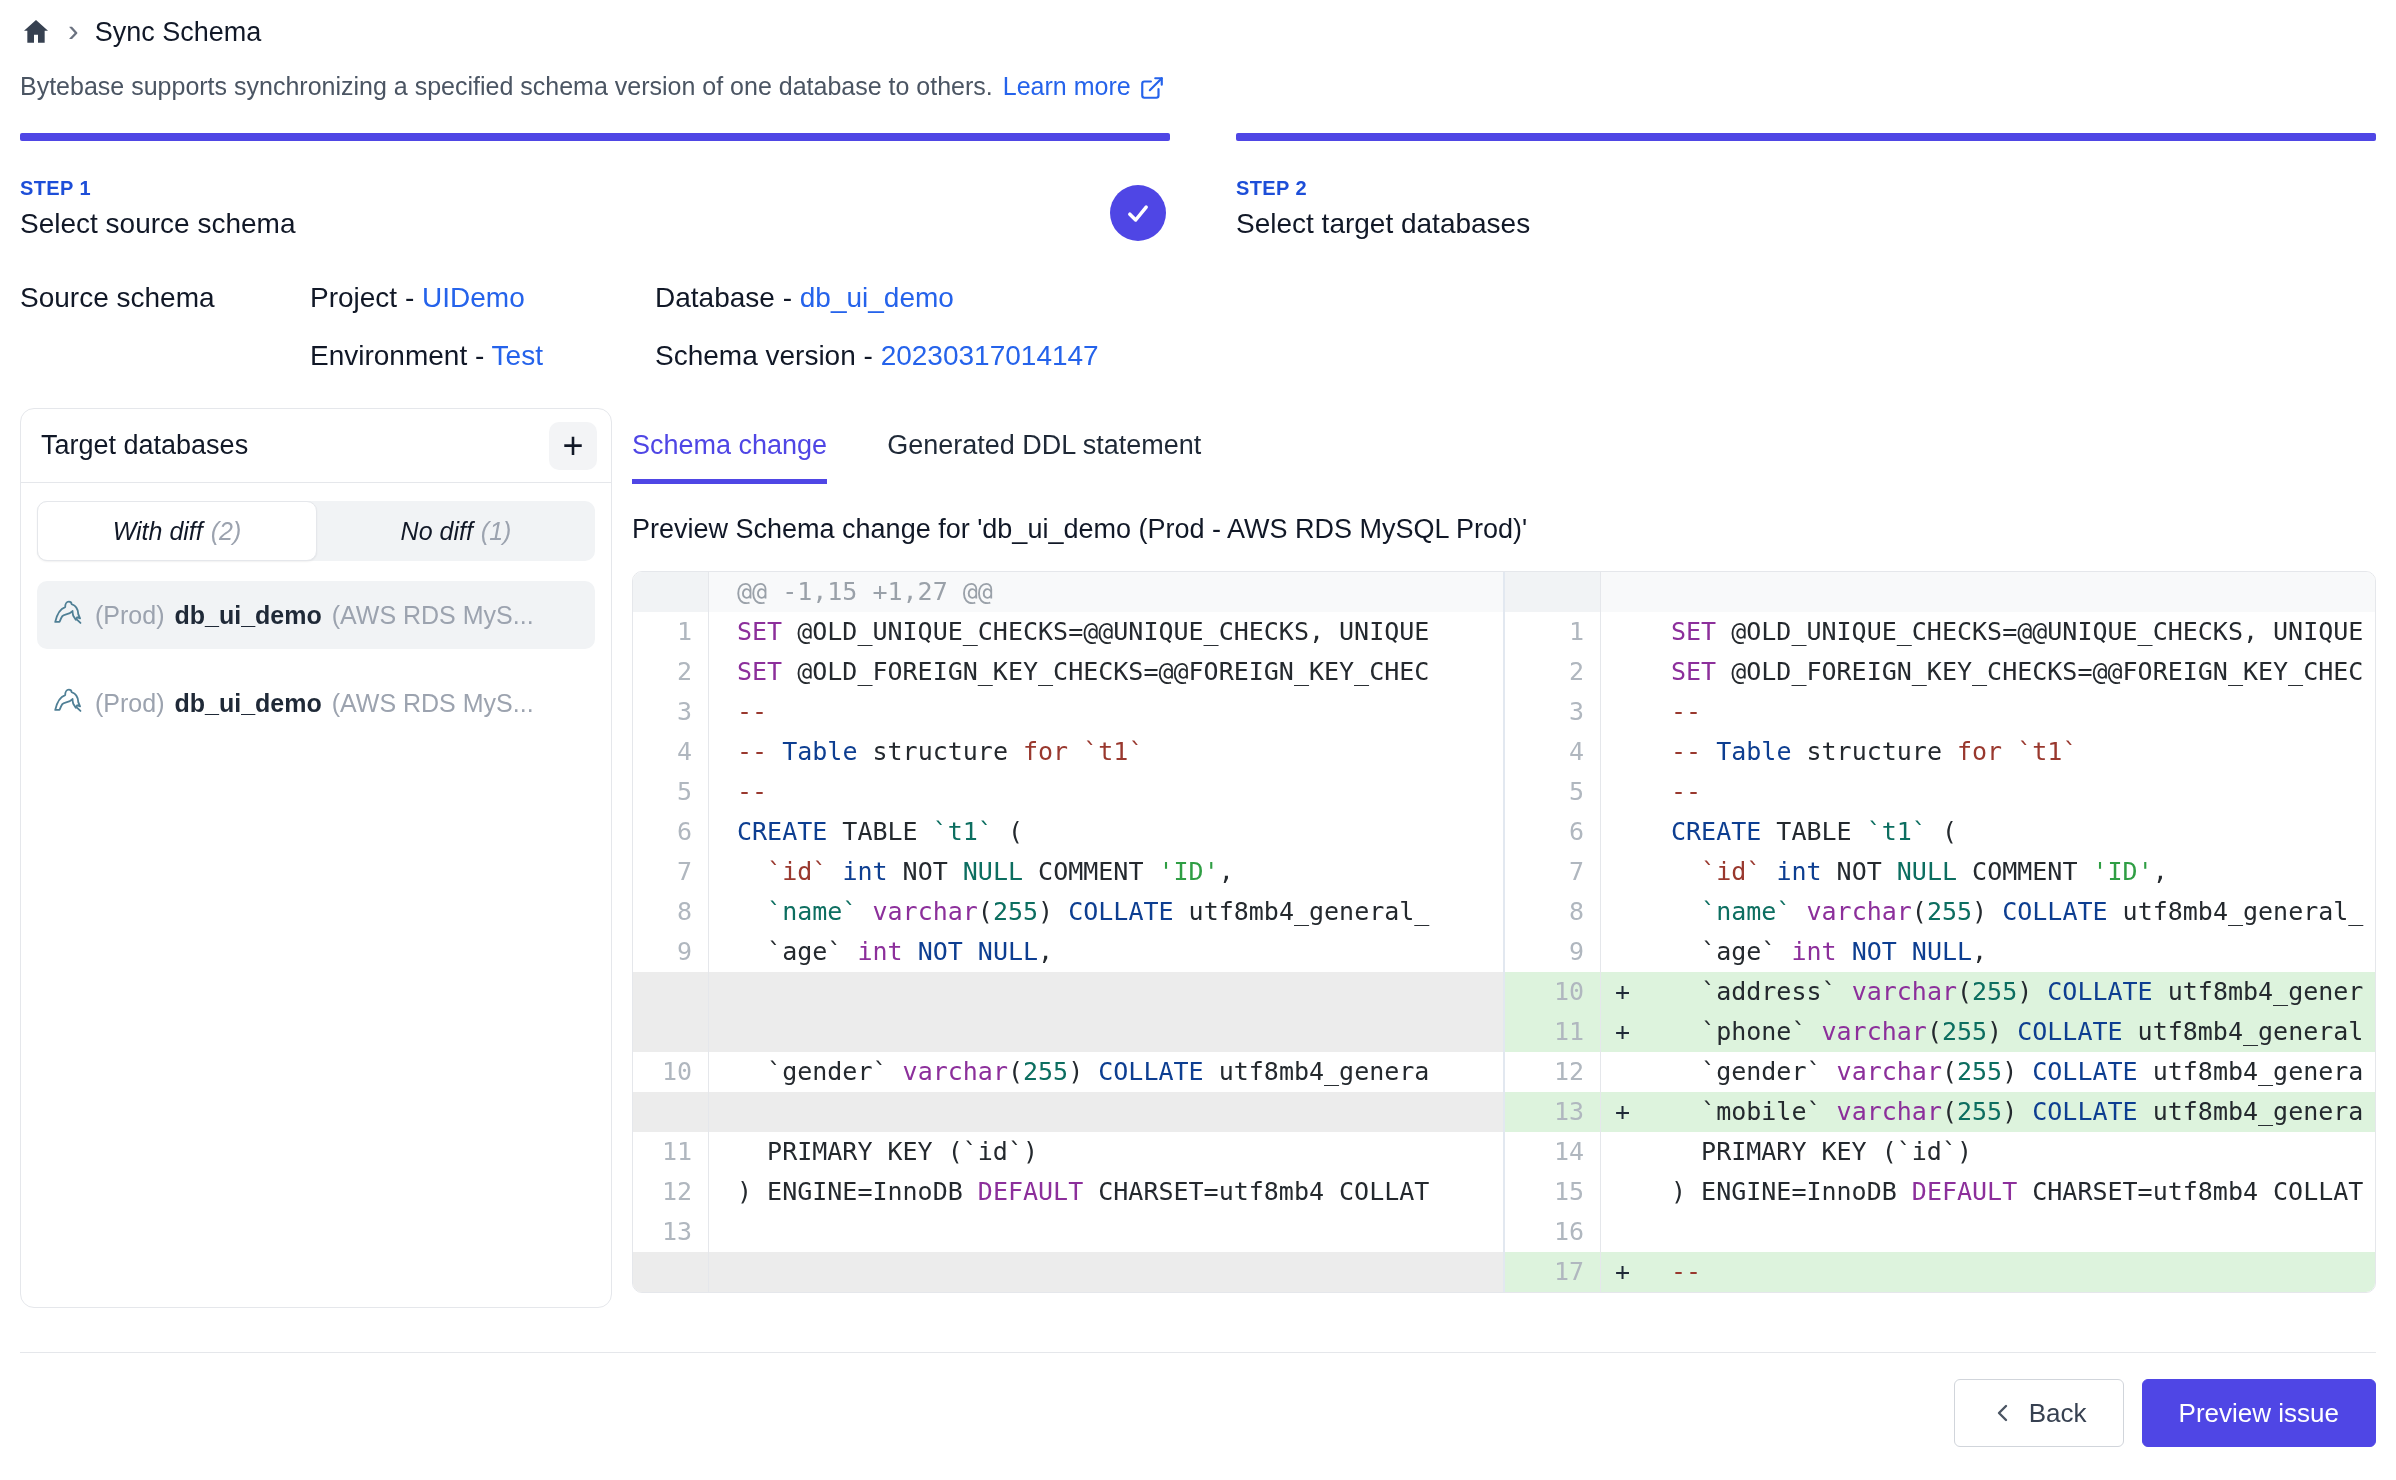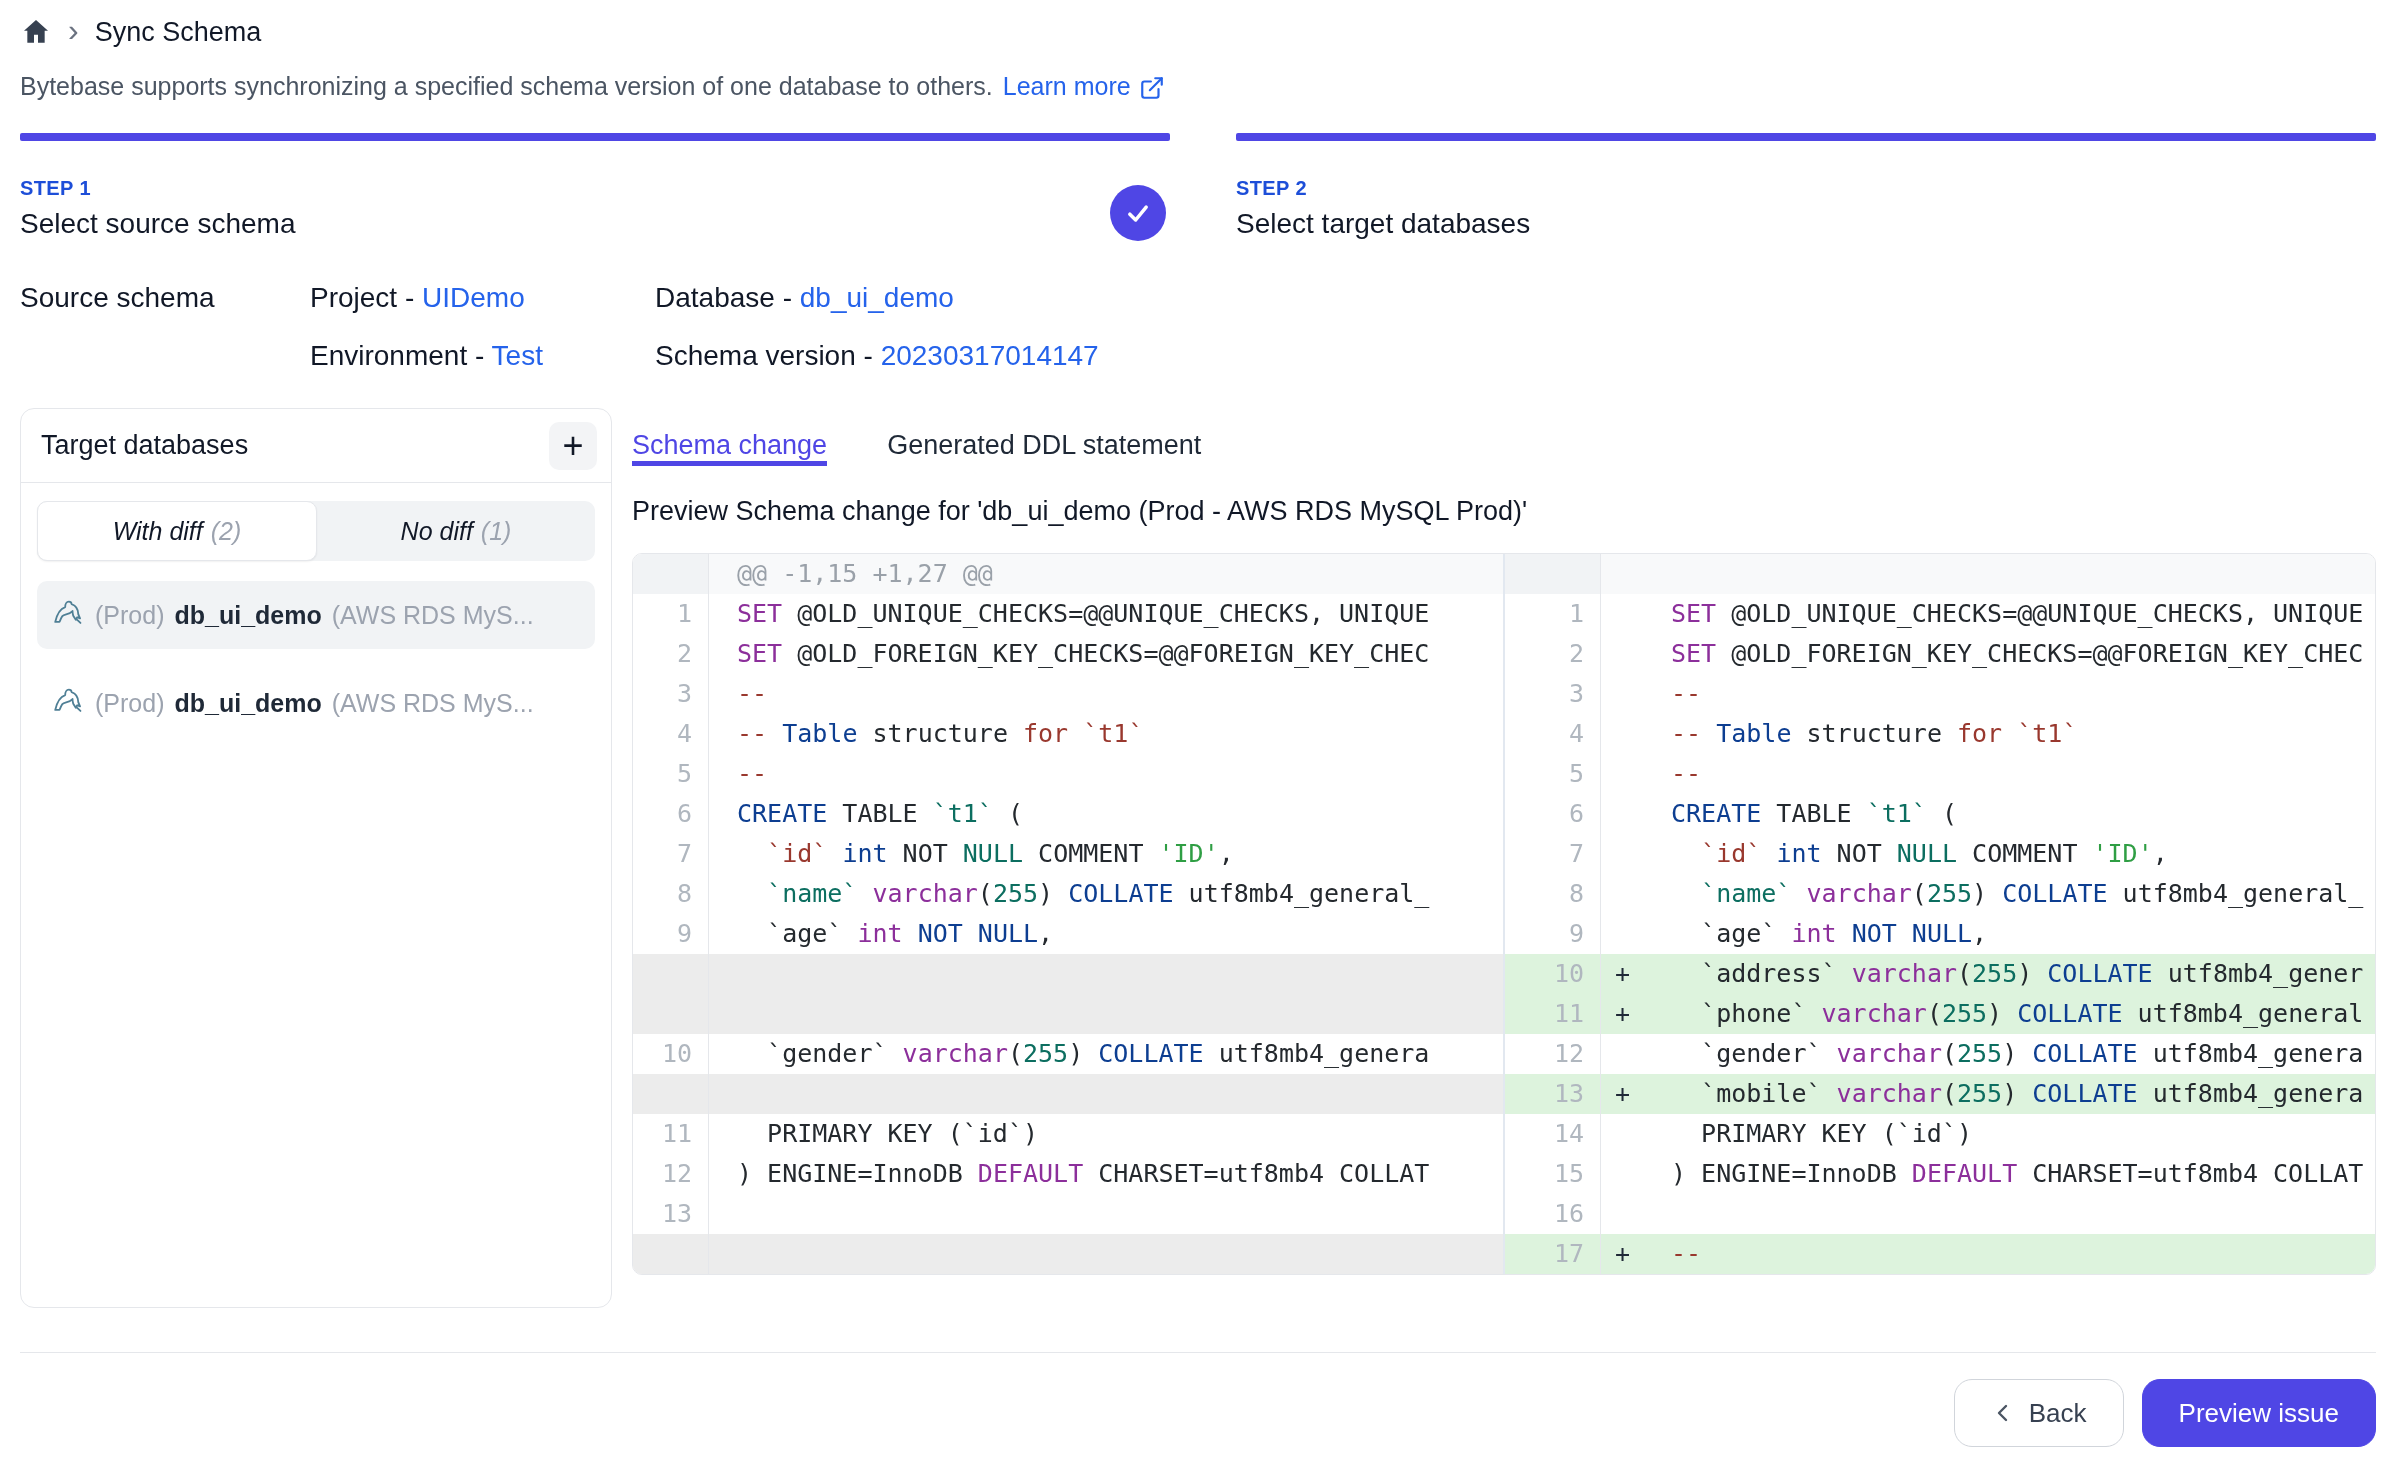--- a/index.html
+++ b/index.html
@@ -51,21 +51,21 @@
   .db-item { margin-top:20px; height:68px; border-radius:10px; display:flex; align-items:center; gap:10px;
     padding:0 14px; font-size:25px; cursor:pointer; }
   .db-item.sel { background:#f1f3f5; }
   .db-env, .db-instance { color:#9ca3af; white-space:nowrap; }
   .db-name { color:#1f2937; font-weight:600; white-space:nowrap; }
   .db-item .mysql { flex-shrink:0; }
 
   
   .right-col { flex:1; min-width:0; padding-top:22px; }
   .tabs { display:flex; gap:60px; font-size:27px; }
-  .tab { padding-bottom:0; cursor:pointer; color:#1f2937; }
+  .tab { padding-bottom:18px; cursor:pointer; color:#1f2937; }
   .tab.active { color:#4f46e5; border-bottom:5px solid #4f46e5; }
   .preview-title { margin-top:30px; font-size:27px; color:#111827; }
 
   .diff { margin-top:26px; border:1px solid #e5e7eb; border-radius:10px; overflow:hidden; display:flex; }
   .pane { flex:1; min-width:0; }
   .pane.left { border-right:2px solid #e2e8f0; }
   .drow { display:flex; height:40px; line-height:40px; font-family:"DejaVu Sans Mono", monospace;
     font-size:25px; white-space:pre; background:#fff; }
   .lnum { width:76px; flex-shrink:0; text-align:right; padding-right:16px; color:#b0b7bf;
     border-right:1px solid #e5e7eb; }
@@ -78,21 +78,21 @@
   .drow.ph { background:#ececec; }
   .drow.ph .lnum { background:#ececec; }
   .drow.add { background:#ddf3dd; }
   .drow.add .lnum { background:#ddf3dd; }
   .tk-p{color:#8c2f9b}.tk-b{color:#0d3e91}.tk-r{color:#99382e}.tk-t{color:#0c6e60}
   .tk-g{color:#2f9e44}.tk-d{color:#24292e}.tk-c{color:#9aa1a9}
 
   
   .footer-divider { margin-top:44px; border:none; border-top:1px solid #e5e7eb; }
   .footer { margin-top:26px; display:flex; justify-content:flex-end; gap:18px; padding-right:0; }
-  .btn { height:68px; border-radius:18px; font-size:26px; display:flex; align-items:center; gap:14px;
+  .btn { height:68px; border-radius:6px; font-size:26px; display:flex; align-items:center; gap:14px;
     padding:0 36px; cursor:pointer; font-family:"Liberation Sans", sans-serif; }
   .btn-back { background:#fff; border:1px solid #d1d5db; color:#374151; }
   .btn-primary { background:#4f46e5; border:1px solid #4f46e5; color:#fff; font-weight:500; }
 </style>
 </head>
 <body>
 
 <div class="page">
 
   <div class="breadcrumb">

